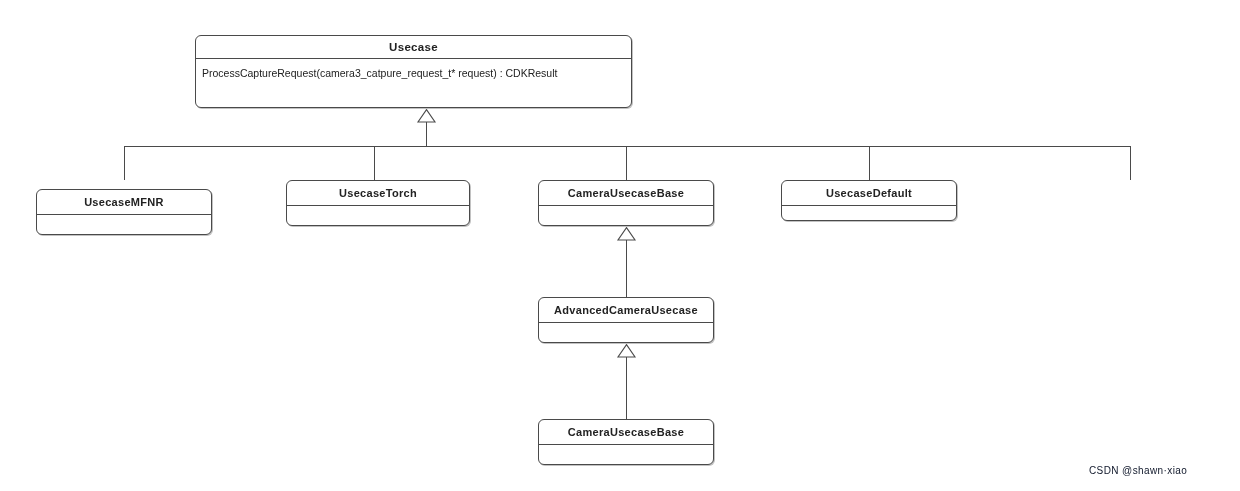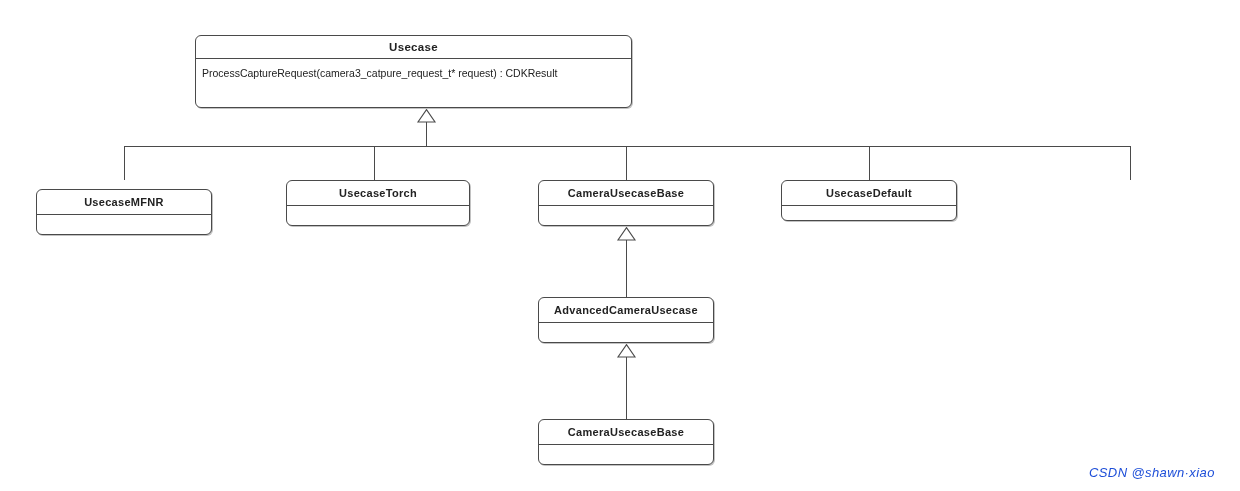--- a/index.html
+++ b/index.html
@@ -76,26 +76,25 @@
     position: absolute;
     width: 0;
     border-left: 1px solid #4a4a4a;
   }
   .arrow-head {
     position: absolute;
     overflow: visible;
   }
   .watermark {
     position: absolute;
-    color: #1d4ed8;
-    font-size: 13px;
+    color: #0f172a;
+    font-size: 10px;
     letter-spacing: 0.4px;
     white-space: nowrap;
     font-family: "Liberation Sans", sans-serif;
-    font-style: italic;
   }
 </style>
 </head>
 <body>
 
 <div id="canvas">
 
   <div class="uml-box root-box" style="left:195px; top:35px; width:437px; height:73px;">
     <div class="uml-title">Usecase</div>
     <div class="uml-members">

